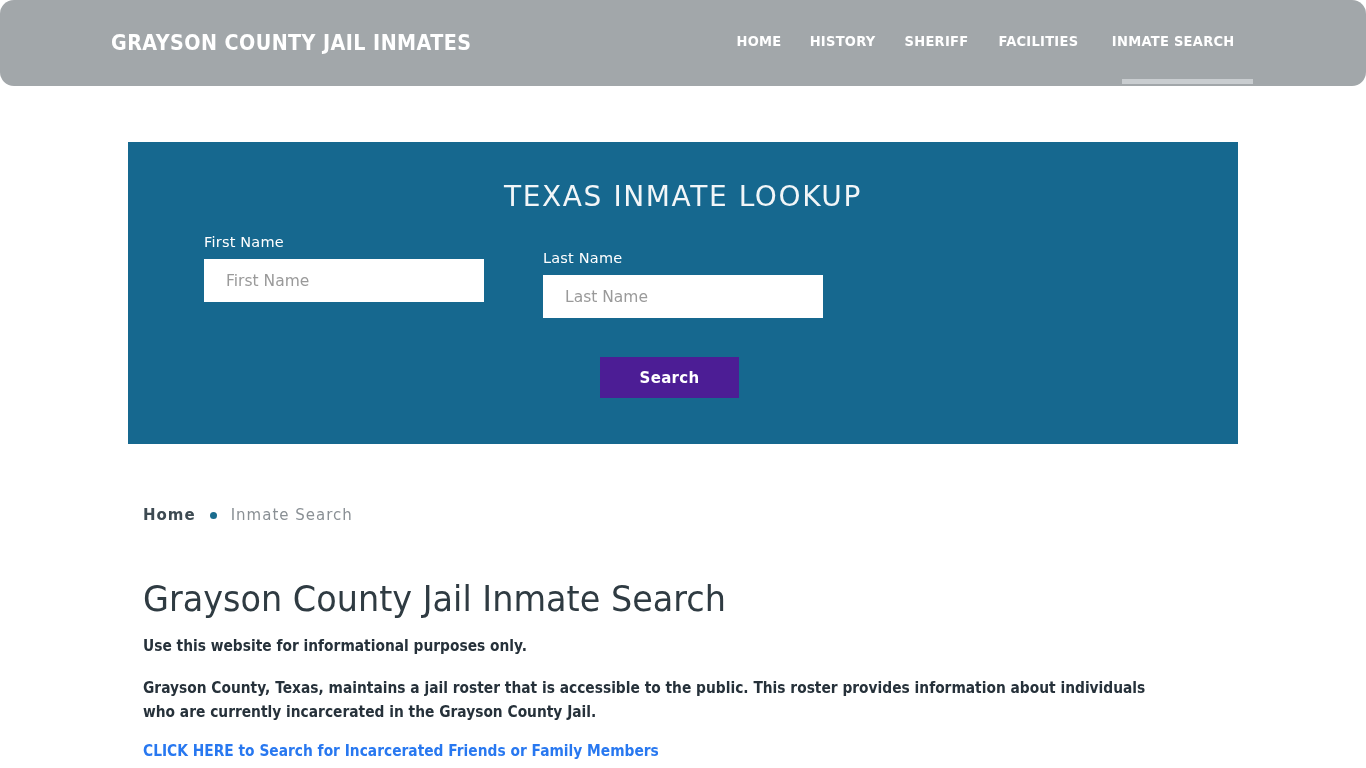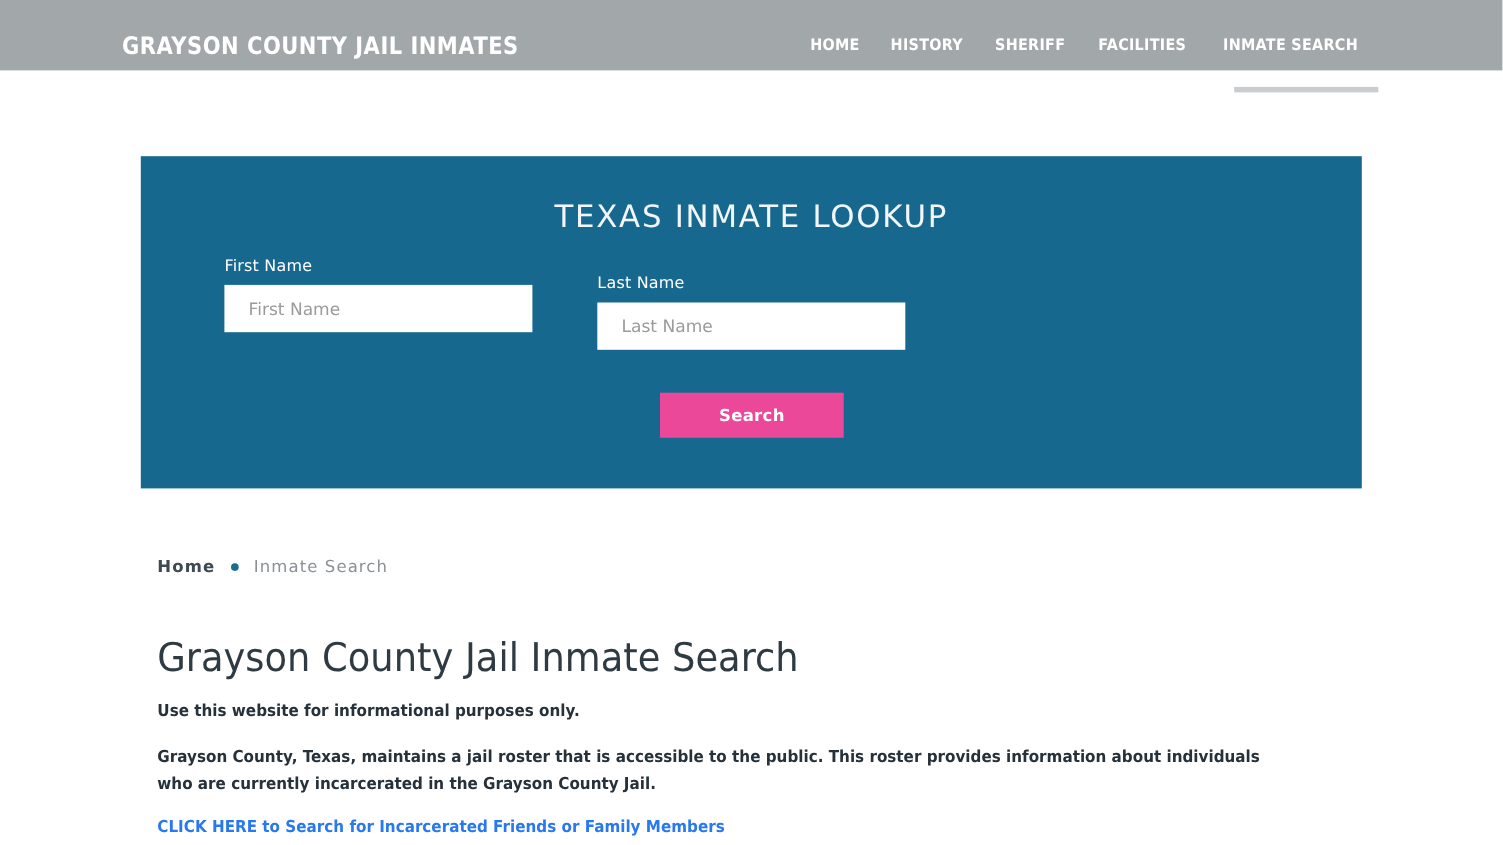--- a/index.html
+++ b/index.html
@@ -8,22 +8,23 @@
     width: 1366px; height: 768px;
     background: #ffffff;
     font-family: "Liberation Sans", sans-serif;
     overflow: hidden;
   }
 
   
   .site-header {
     position: relative;
     width: 1366px;
-    height: 64px;
+    height: 86px;
     background: #a2a7aa;
+    border-radius: 14px;
   }
   .site-title {
     position: absolute;
     left: 111px;
     top: 30px;
     font-family: "DejaVu Sans", sans-serif;
     font-size: 22px;
     font-weight: bold;
     letter-spacing: 0.5px;
     color: #ffffff;
@@ -102,23 +103,23 @@
   }
   .field-input::placeholder { color: #9a9a9a; }
   .fg-first { left: 76px; top: 92px; }
   .fg-last  { left: 415px; top: 108px; }
   .fg-state { left: 770px; top: 92px; }
 
   .search-button {
     position: absolute;
     left: 472px;
     top: 215px;
-    width: 167px;
+    width: 139px;
     height: 41px;
-    background: #ec4899;
+    background: #4c1d95;
     border: none;
     color: #ffffff;
     font-family: "DejaVu Sans", sans-serif;
     font-size: 15px;
     font-weight: bold;
     letter-spacing: 0.3px;
     cursor: pointer;
   }
 
   

